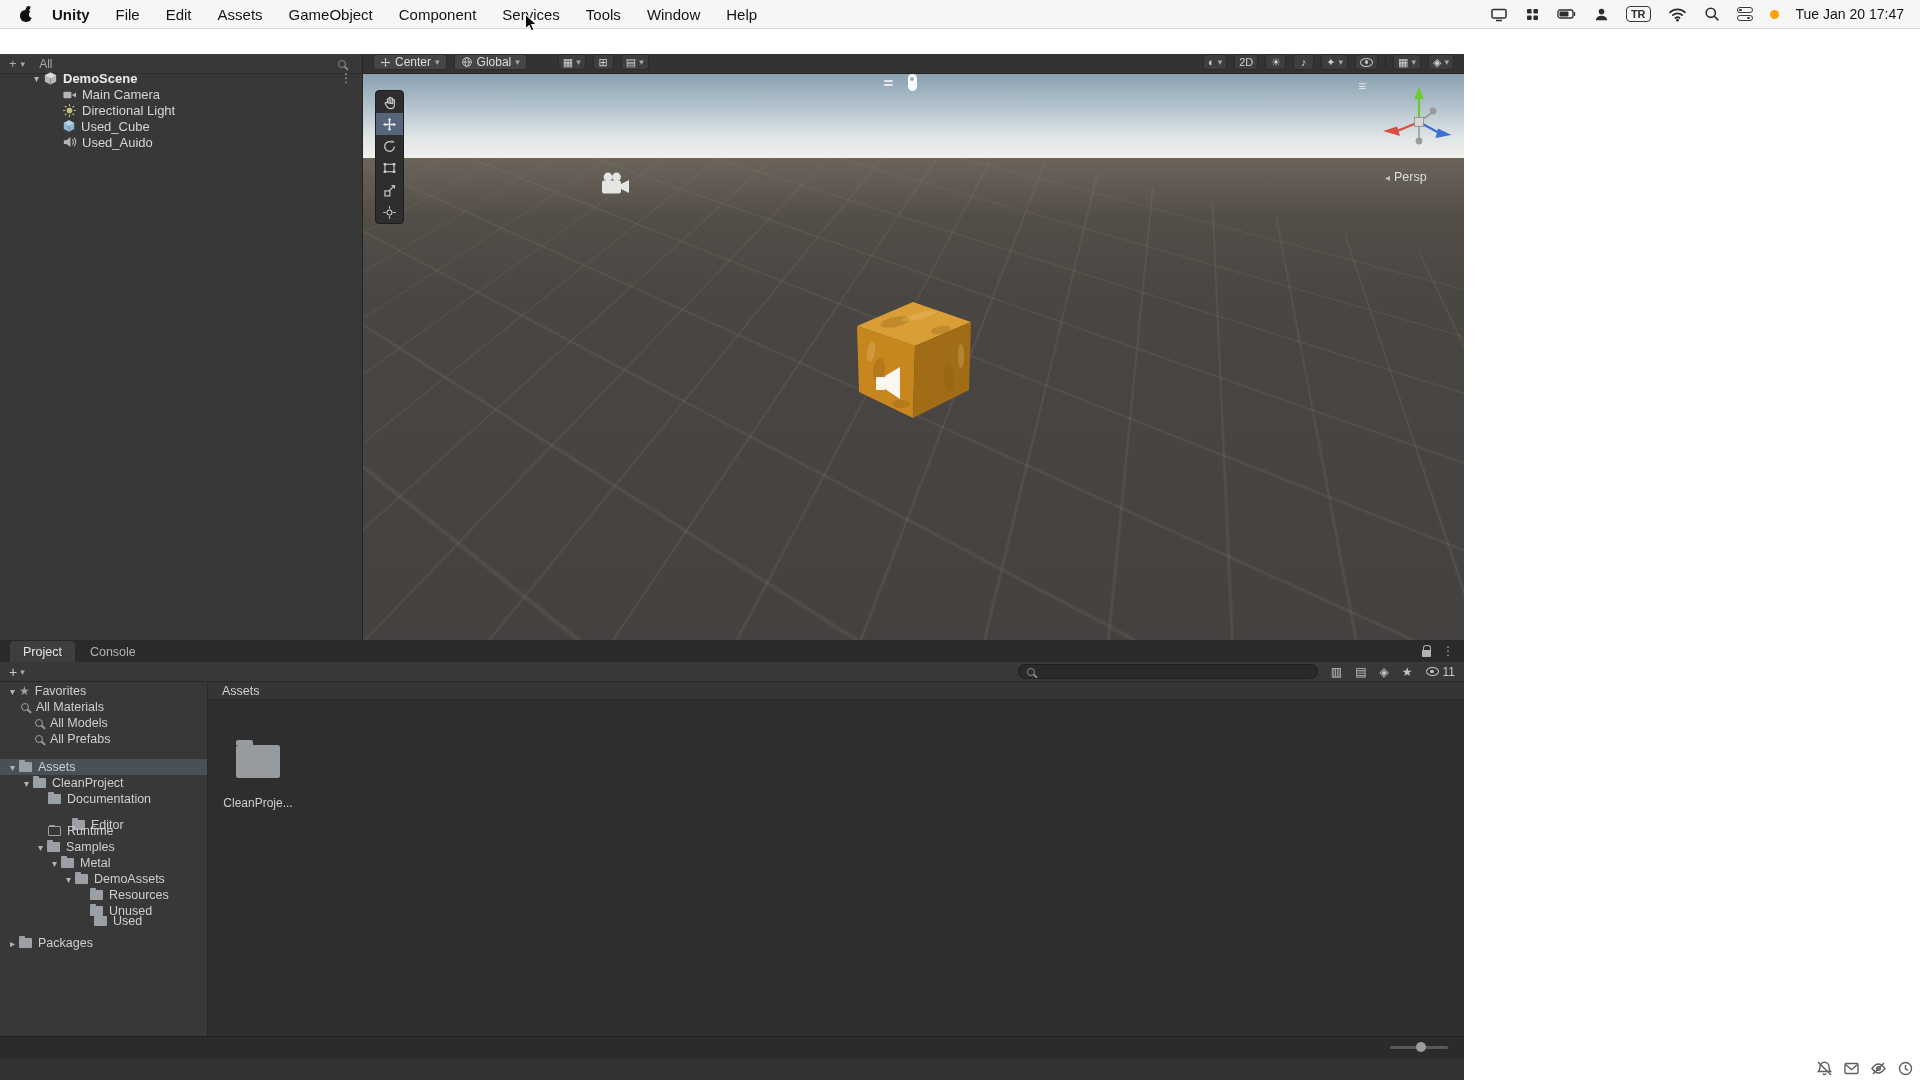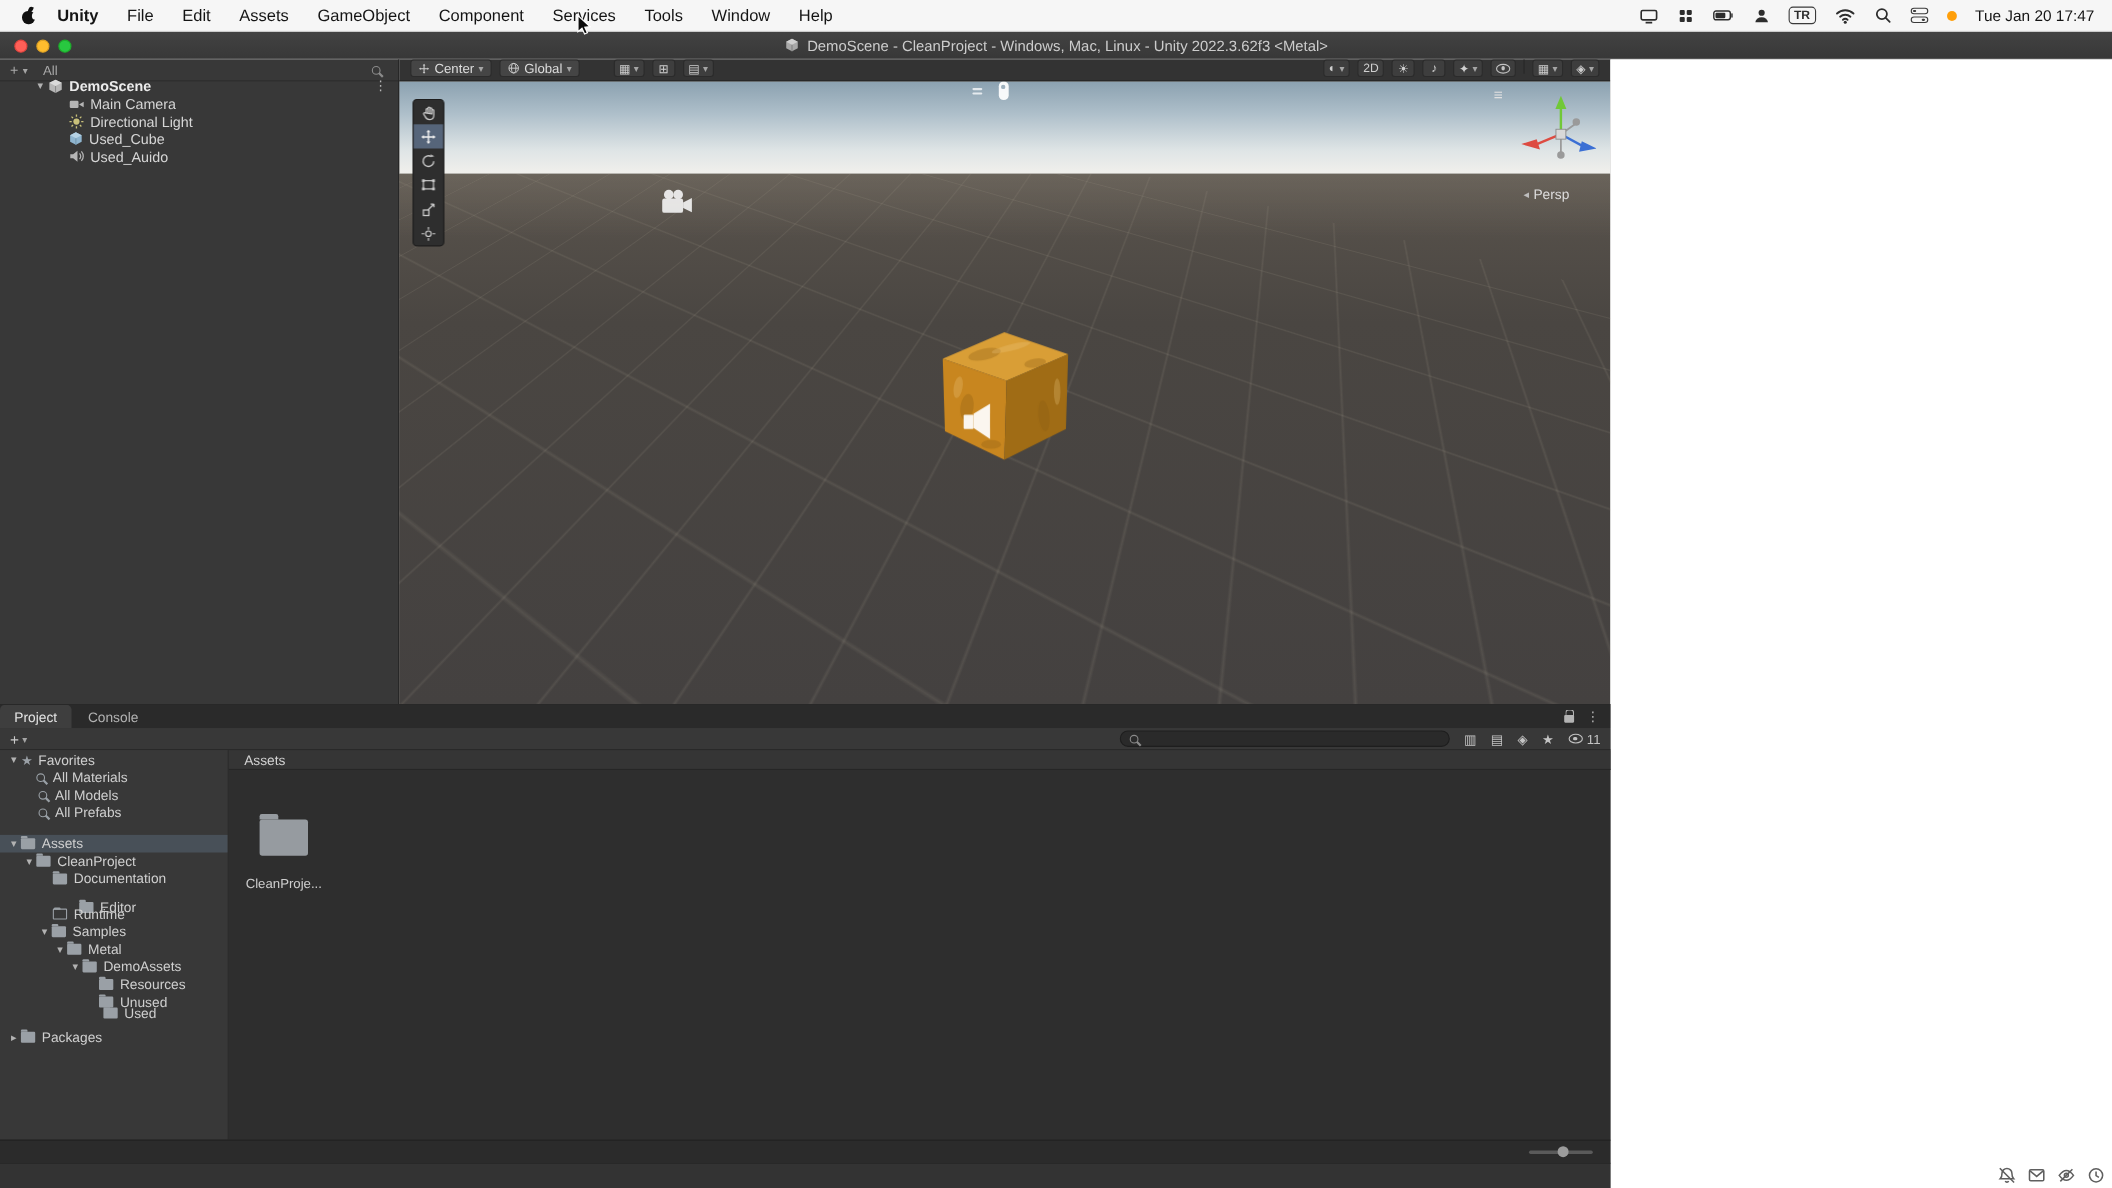--- a/index.html
+++ b/index.html
@@ -70,21 +70,21 @@
 .pbtn.sel{background:#56657a}
 #hamburger{position:absolute;left:995px;top:4px;color:#e0e0e0;font-size:14px}
 #persp{position:absolute;left:1022px;top:96px;color:#dedede;font-size:12.5px;display:flex;align-items:center;gap:4px}
 .gmarks{position:absolute;left:521px;top:4px;width:9px}
 .gmarks i{display:block;height:2px;background:rgba(255,255,255,.75);margin:2px 0;border-radius:1px}
 #light-gizmo{position:absolute;left:545px;top:0px;width:9px;height:17px;background:rgba(255,255,255,.92);border-radius:5px}
 #light-gizmo::after{content:"";position:absolute;left:2.4px;top:3px;width:4px;height:4px;border-radius:50%;background:#9db0bd}
 
 
 #project{position:absolute;left:0;top:640px;width:1464px;height:440px;background:#383838;border-top:1px solid #282828}
-#ptabs{position:absolute;left:0;top:0;width:100%;height:21px;background:#2a2a2a;display:flex;align-items:flex-start;gap:2px}
+#ptabs{position:absolute;left:0;top:0;width:100%;height:21px;background:#2a2a2a;display:flex;align-items:flex-start;padding-left:10px;gap:2px}
 .tab{height:21px;display:flex;align-items:center;gap:5px;padding:0 13px;font-size:12.5px;color:#b2b2b2;border-radius:4px 4px 0 0}
 .tab.active{background:#3e3e3e;color:#e4e4e4}
 #ptab-right{position:absolute;right:10px;top:3px;display:flex;align-items:center;gap:11px}
 #ptoolbar{position:absolute;left:0;top:21px;width:100%;height:20px;background:#383838;border-bottom:1px solid #282828;display:flex;align-items:center;padding:0 9px;color:#c8c8c8}
 #searchbox{width:300px;height:15px;background:#2a2a2a;border:1px solid #1e1e1e;border-radius:8px;display:flex;align-items:center;padding:0 7px;gap:5px;margin-left:auto}
 #searchbox input{flex:1;background:transparent;border:none;outline:none;color:#d6d6d6;font-size:11.5px}
 .mag.dk{border-color:#8b8b8b}.mag.dk::after{background:#8b8b8b}
 .picn{font-size:12px;color:#c4c4c4;margin-left:13px}
 #ptree{position:absolute;left:0;top:41px;width:208px;height:354px;background:#383838;border-right:1px solid #2a2a2a;overflow:hidden}
 .prow{position:absolute;left:0;right:0;height:16px;display:flex;align-items:center;font-size:12.5px;color:#cfcfcf;white-space:nowrap}
@@ -180,35 +180,20 @@
       </span>
       <span class="cc">
           <b class="l"></b>
           <b class="r"></b>
         </span>
       <span class="rec-dot"></span>
       <span id="clock">Tue Jan 20 17:47</span>
     </div>
   </header>
 
-  <div id="titlebar">
-    <div class="traffic">
-      <span class="tl" style="background:#ff5f57;border:1px solid #e0443e"></span>
-      <span class="tl" style="background:#febc2e;border:1px solid #dea123"></span>
-      <span class="tl" style="background:#28c840;border:1px solid #1dad2b"></span>
-    </div>
-    <div class="title-wrap">
-      <svg width="14" height="14" viewBox="0 0 16 16">
-          <path d="M8 1.5 14 4.6v6.8L8 14.5 2 11.4V4.6z" fill="#a8a8a8"></path>
-          <path d="M8 1.5 14 4.6 8 7.7 2 4.6z" fill="#cfcfcf"></path>
-          <path d="M8 7.7v6.8" stroke="#7c7c7c" stroke-width="1"></path>
-        </svg>
-      <span>DemoScene - CleanProject - Windows, Mac, Linux - Unity 2022.3.62f3 &lt;Metal&gt;</span>
-    </div>
-  </div>
 
   <aside id="hierarchy">
     <div id="h-header">
       <span style="font-size:13px">+</span>
       <span class="tcaret">▾</span>
       <span style="margin-left:10px">All</span>
       <span class="mag dk" style="margin-left:auto"></span>
     </div>
 
     <div class="panel-row" style="top:16px;padding-left:30px">
@@ -491,21 +476,21 @@
         <span>11</span>
       </span>
     </div>
 
     <div id="ptree">
       <div class="prow" style="top:1px;padding-left:6px">
         <span class="caret">▾</span>
         <span class="star">★</span>
         <span>Favorites</span>
       </div>
-      <div class="prow" style="top:17px;padding-left:32px">
+      <div class="prow" style="top:17px;padding-left:20px">
         <span class="mag"></span>
         <span>All Materials</span>
       </div>
       <div class="prow" style="top:33px;padding-left:34px">
         <span class="mag"></span>
         <span>All Models</span>
       </div>
       <div class="prow" style="top:49px;padding-left:34px">
         <span class="mag"></span>
         <span>All Prefabs</span>

